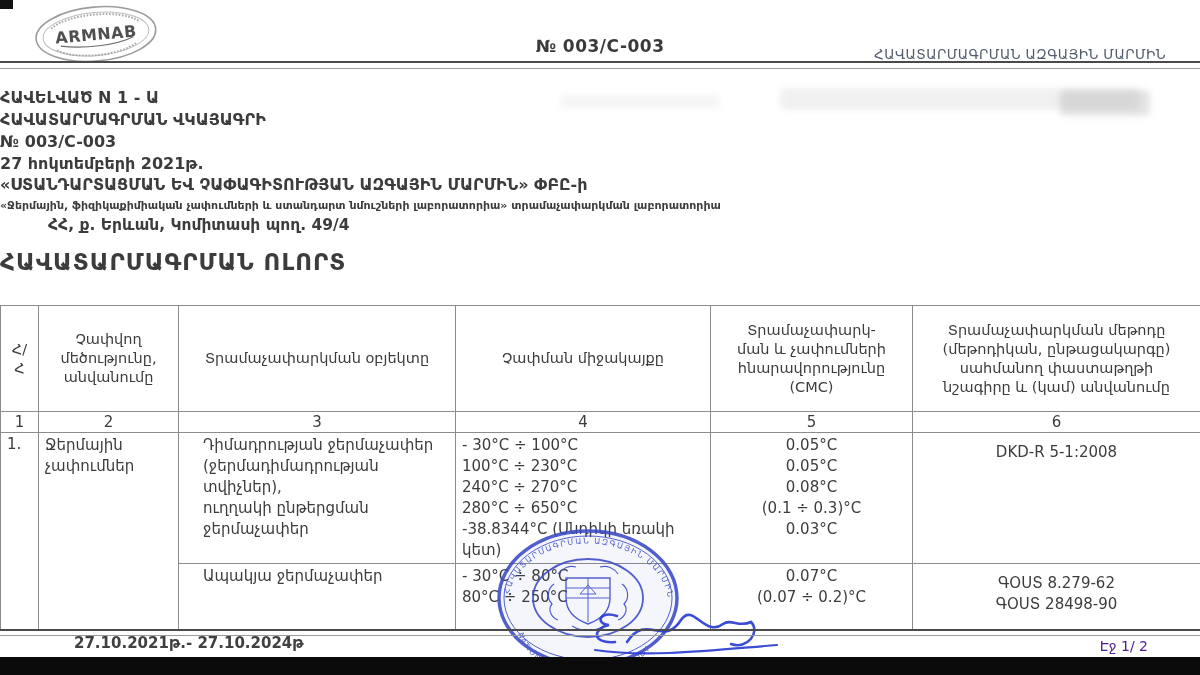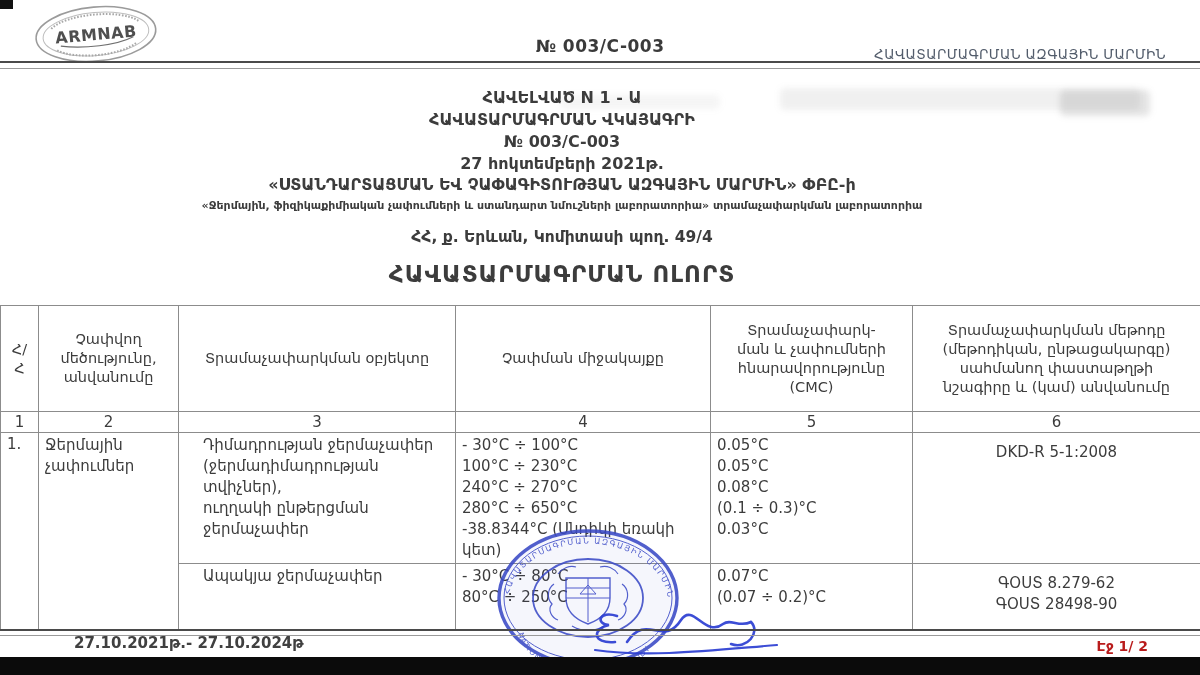--- a/index.html
+++ b/index.html
@@ -9,45 +9,45 @@
   }
   
   .logo-wrap{position:absolute;left:30px;top:3px;width:132px;height:64px;}
   .doc-no{position:absolute;left:0;top:36px;width:1200px;text-align:center;
     font-size:17px;font-weight:bold;color:#3a3a3a;letter-spacing:.5px;}
   .hdr-right{position:absolute;right:34px;top:46px;font-size:13.5px;color:#525c6b;
     letter-spacing:.4px;}
   .hdr-rule{position:absolute;left:0;top:61px;width:1200px;height:5px;
     border-top:2px solid #4a4a4a;border-bottom:1px solid #9a9a9a;}
   
-  .titles{position:absolute;left:0;top:86px;width:1124px;text-align:center;color:#3c3c3c;}
+  .titles{position:absolute;left:0;top:86px;width:1124px;text-align:left;color:#3c3c3c;}
   .t-line{font-size:16px;font-weight:bold;line-height:21px;margin:1px 0;}
   .t-org1{font-size:16px;font-weight:bold;}
   .t-org2{font-size:11px;font-weight:bold;margin-top:5px;}
-  .t-org3{font-size:15.5px;font-weight:bold;margin-top:16px;}
+  .t-org3{font-size:15.5px;font-weight:bold;margin-top:4px;padding-left:48px;}
   .t-section{font-size:23px;font-weight:bold;letter-spacing:1px;margin-top:15px;}
   
   .scope-table{position:absolute;left:0;top:305px;width:1200px;border-collapse:collapse;
     table-layout:fixed;font-size:15px;color:#3c3c3c;}
   .scope-table td{border:1px solid #8c8c8c;padding:2px 6px;vertical-align:top;overflow:hidden;}
   tr.thead td{vertical-align:middle;text-align:center;font-size:14.5px;line-height:19px;height:101px;}
   tr.tnums td{text-align:center;height:20px;padding:0 4px;line-height:20px;}
   td.c-no{text-align:left;padding-left:6px;}
   td.c-qty{line-height:21px;}
   td.c-obj{line-height:21px;padding-left:24px;}
   td.c-rng{line-height:21px;}
-  td.c-cmc{line-height:21px;}
+  td.c-cmc{text-align:center;line-height:21px;}
   td.c-mtd{text-align:center;line-height:21px;padding-top:9px;}
   tr.row1 td{height:103px;}
   tr.row2 td{height:54px;}
   
   .ftr-rule{position:absolute;left:0;top:629px;width:1200px;height:4px;
     border-top:2px solid #4a4a4a;border-bottom:1px solid #9a9a9a;}
   .validity{position:absolute;left:74px;top:634px;font-size:15px;font-weight:bold;color:#404040;}
-  .page-no{position:absolute;right:52px;top:638px;font-size:14px;font-weight:bold;color:#b91c1c;}
+  .page-no{position:absolute;right:52px;top:638px;font-size:14px;font-weight:normal;color:#4c1d95;}
   
   .stamp{position:absolute;left:490px;top:525px;width:200px;height:150px;opacity:.88;}
   .signature{position:absolute;left:555px;top:598px;width:230px;height:72px;}
   
   .corner-mark{position:absolute;left:0;top:0;width:13px;height:9px;background:#111;}
   .bottom-bar{position:absolute;left:0;top:657px;width:1200px;height:18px;background:#0b0b0b;z-index:30;}
   .noise-a{position:absolute;left:780px;top:88px;width:360px;height:22px;border-radius:5px;
     background:rgba(110,110,110,.10);filter:blur(3px);}
   .noise-b{position:absolute;left:1060px;top:90px;width:90px;height:26px;border-radius:5px;
     background:rgba(90,90,90,.16);filter:blur(3px);}

